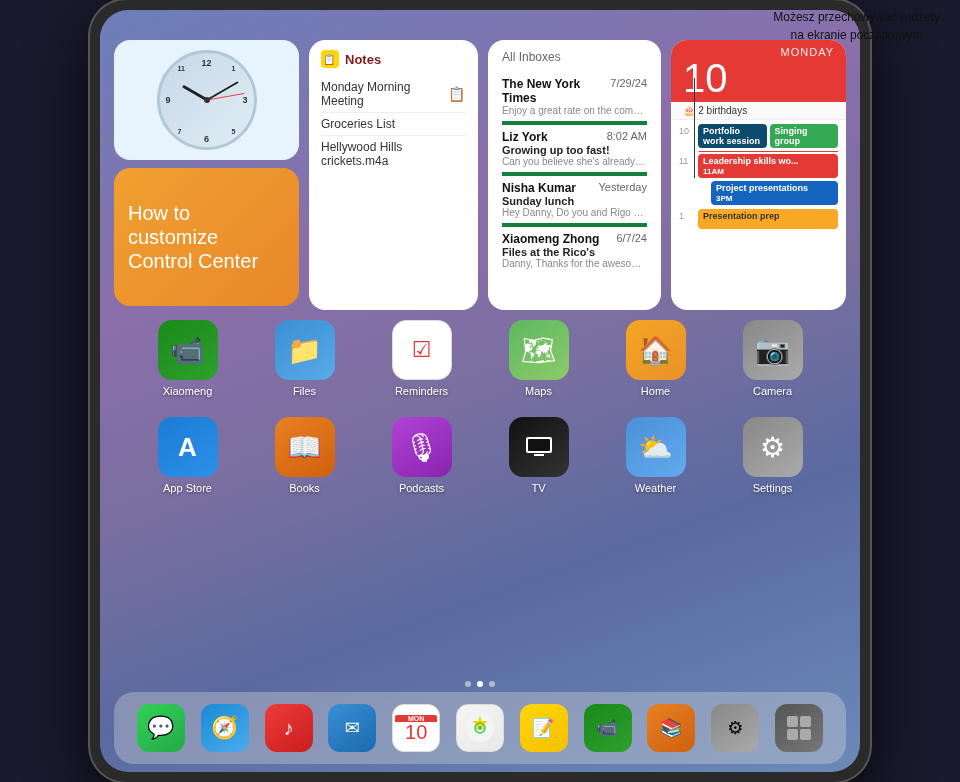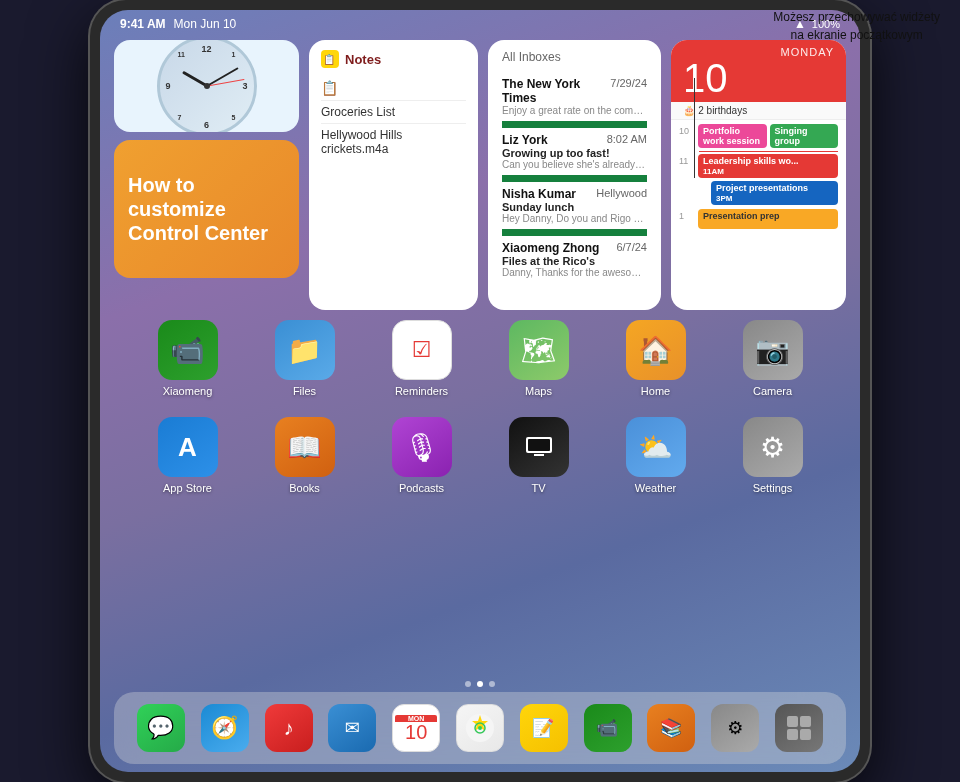--- a/index.html
+++ b/index.html
@@ -81,21 +81,21 @@
       flex-shrink: 0;
     }
 
     
     .widget-clock {
       background: #e8f4fd;
       border-radius: 16px;
       display: flex;
       align-items: center;
       justify-content: center;
-      height: 92px;
+      height: 120px;
       overflow: hidden;
     }
     .clock-face {
       width: 100px;
       height: 100px;
       border-radius: 50%;
       background: linear-gradient(135deg, #c8d8e8, #e0edf5);
       border: 3px solid #b0c8d8;
       position: relative;
     }
@@ -152,21 +152,21 @@
       background: linear-gradient(135deg, #f0a030, #e8882a);
       border-radius: 16px;
       padding: 12px 14px;
       height: 138px;
       display: flex;
       flex-direction: column;
       justify-content: center;
     }
     .widget-howto-title {
       font-size: 20px;
-      font-weight: 700;
+      font-weight: 400;
       color: #fff;
       line-height: 1.2;
     }
 
     
     .widget-notes {
       background: #fff;
       border-radius: 16px;
       padding: 10px 12px;
       flex: 1;
@@ -211,21 +211,21 @@
       flex: 1;
       min-width: 0;
     }
     .widget-mail-header {
       font-size: 12px;
       color: #666;
       margin-bottom: 8px;
     }
     .mail-item {
       padding: 5px 0;
-      border-bottom: 7px solid #15803d;
+      border-bottom: 4px solid #15803d;
     }
     .mail-item:last-child { border-bottom: none; }
     .mail-row1 {
       display: flex;
       justify-content: space-between;
       font-size: 12px;
       font-weight: 600;
       color: #111;
     }
     .mail-date {
@@ -292,21 +292,21 @@
     }
     .cal-event {
       border-radius: 4px;
       padding: 2px 5px;
       font-size: 9px;
       font-weight: 600;
       color: #fff;
       flex: 1;
       min-height: 20px;
     }
-    .cal-event.pink { background: #ec4899; }
+    .cal-event.pink { background: #0c4a6e; }
     .cal-event.green { background: #34a853; }
     .cal-event.red { background: #e53935; }
     .cal-event.blue { background: #1565c0; }
     .cal-event.yellow { background: #f9a825; color: #333; }
 
     
     .apps-grid {
       position: absolute;
       top: 310px;
       left: 14px;
@@ -445,30 +445,20 @@
 
 <div class="outer-annotation">
   <span>Możesz przechowywać widżety</span><br>
   <span>na ekranie początkowym</span>
 </div>
 <div class="annotation-connector"></div>
 
 <div class="ipad-frame">
   <div class="ipad-screen">
 
-    <div class="status-bar">
-      <div style="display:flex;gap:8px;align-items:center;">
-        <span class="status-time">9:41 AM</span>
-        <span class="status-date">Mon Jun 10</span>
-      </div>
-      <div class="status-right">
-        <span style="color:#fff;font-size:12px;">▲</span>
-        <span style="color:#fff;font-size:11px;">100%</span>
-      </div>
-    </div>
 
     <div class="widgets-area">
 
       <div class="widget-col-left">
         <div class="widget-clock">
           <div class="clock-face">
 
             <span class="clock-number" style="top:5px;left:50%;transform:translateX(-50%);">12</span>
             <span class="clock-number" style="right:6px;top:50%;transform:translateY(-50%);">3</span>
             <span class="clock-number" style="bottom:3px;left:50%;transform:translateX(-50%);">6</span>
@@ -487,20 +477,21 @@
           <div class="widget-howto-title">How to customize Control Center</div>
         </div>
       </div>
 
       <div class="widget-notes" style="width:195px;flex-shrink:0;">
         <div class="widget-notes-header">
           <div class="notes-icon">📋</div>
           <span class="notes-label">Notes</span>
         </div>
         <div class="note-item">
+          <span>Monday Morning Meeting</span>
           <span style="font-size:14px;">📋</span>
         </div>
         <div class="note-item">
           <span>Groceries List</span>
         </div>
         <div class="note-item">
           <span>Hellywood Hills crickets.m4a</span>
         </div>
       </div>
 
@@ -517,21 +508,21 @@
           <div class="mail-row1">
             <span>Liz York</span>
             <span class="mail-date">8:02 AM</span>
           </div>
           <div class="mail-subject">Growing up too fast!</div>
           <div class="mail-preview">Can you believe she's already so tall? P.S. Thanks...</div>
         </div>
         <div class="mail-item">
           <div class="mail-row1">
             <span>Nisha Kumar</span>
-            <span class="mail-date">Hellywood</span>
+            <span class="mail-date">Yesterday</span>
           </div>
           <div class="mail-subject">Sunday lunch</div>
           <div class="mail-preview">Hey Danny, Do you and Rigo want to come to lun...</div>
         </div>
         <div class="mail-item">
           <div class="mail-row1">
             <span>Xiaomeng Zhong</span>
             <span class="mail-date">6/7/24</span>
           </div>
           <div class="mail-subject">Files at the Rico's</div>

